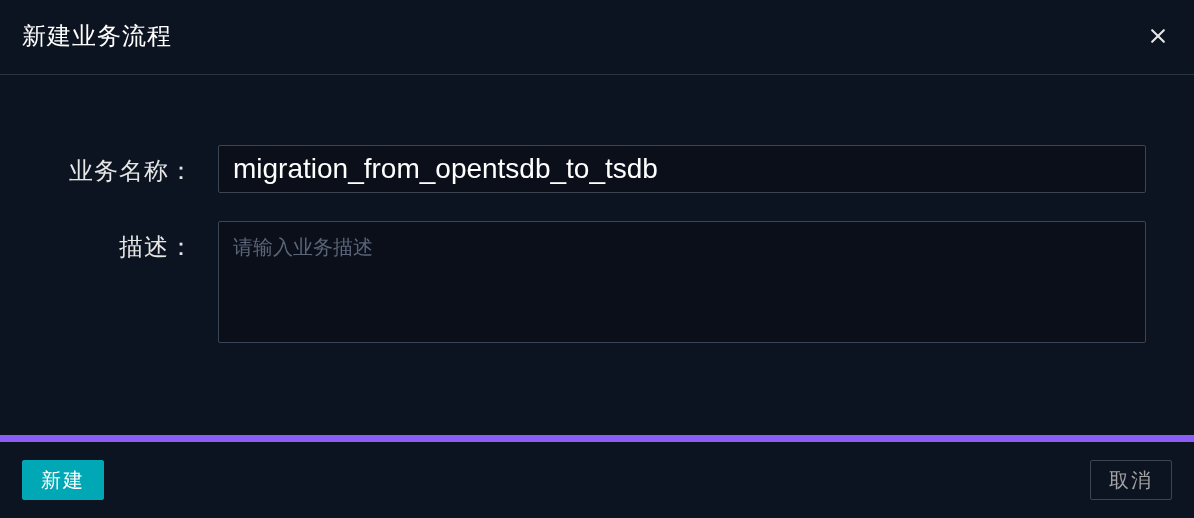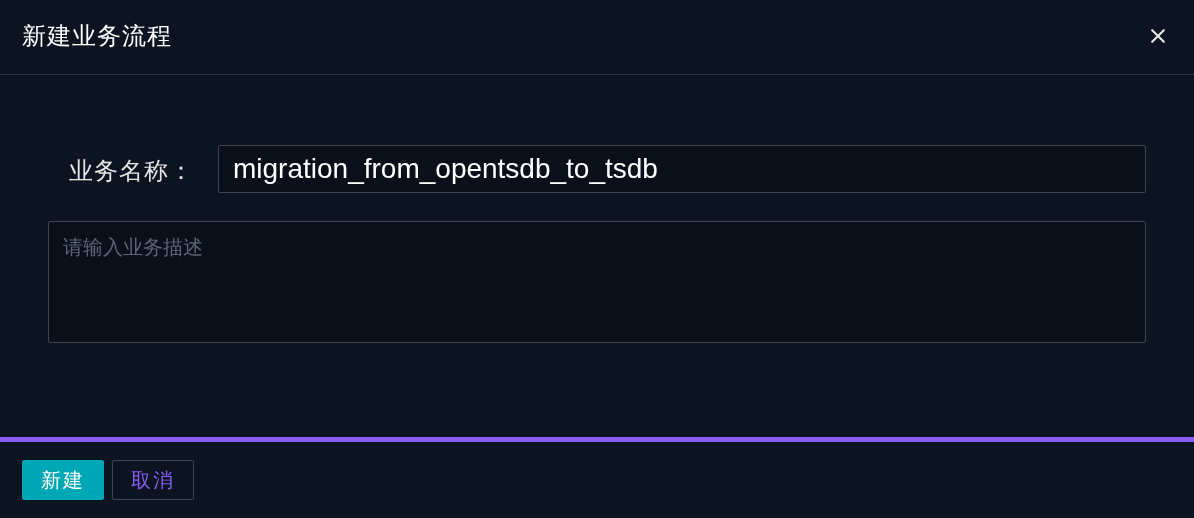--- a/index.html
+++ b/index.html
@@ -95,25 +95,25 @@
       color: #22c55e;
       outline: none;
       resize: none;
       font-family: inherit;
     }
     .textarea-input::placeholder {
       color: #5a6578;
     }
     .dialog-footer {
       display: flex;
-      justify-content: flex-start;
+      justify-content: space-between;
       align-items: center;
       padding: 18px 22px 18px 22px;
-      border-top: 5px solid #8b5cf6;
-      gap: 8px;
+      border-top: 7px solid #8b5cf6;
+      gap: 16px;
     }
     .btn {
       min-width: 72px;
       height: 40px;
       padding: 0 18px;
       border-radius: 2px;
       font-size: 20px;
       cursor: pointer;
       display: flex;
       align-items: center;
@@ -122,21 +122,21 @@
       font-family: inherit;
     }
     .btn-primary {
       background: #00a7b4;
       border: 1px solid #00a7b4;
       color: #ffffff;
     }
     .btn-secondary {
       background: transparent;
       border: 1px solid #3a4556;
-      color: #8b5cf6;
+      color: #a3a3a3;
     }
   </style>
 </head>
 <body>
 
 <div class="dialog">
   <div class="dialog-header">
     <div class="dialog-title">新建业务流程</div>
     <div class="close-btn">
       <svg viewBox="0 0 24 24" fill="none" stroke="currentColor" stroke-width="2.5" stroke-linecap="round">
@@ -148,20 +148,21 @@
 
   <div class="dialog-body">
     <div class="form-row">
       <div class="form-label">业务名称：</div>
       <div class="form-control">
         <input type="text" class="text-input" value="migration_from_opentsdb_to_tsdb" style="">
       </div>
     </div>
 
     <div class="form-row">
+      <div class="form-label">描述：</div>
       <div class="form-control">
         <textarea class="textarea-input" placeholder="请输入业务描述" style=""></textarea>
       </div>
     </div>
   </div>
 
   <div class="dialog-footer">
     <button class="btn btn-primary">新建</button>
     <button class="btn btn-secondary">取消</button>
   </div>

